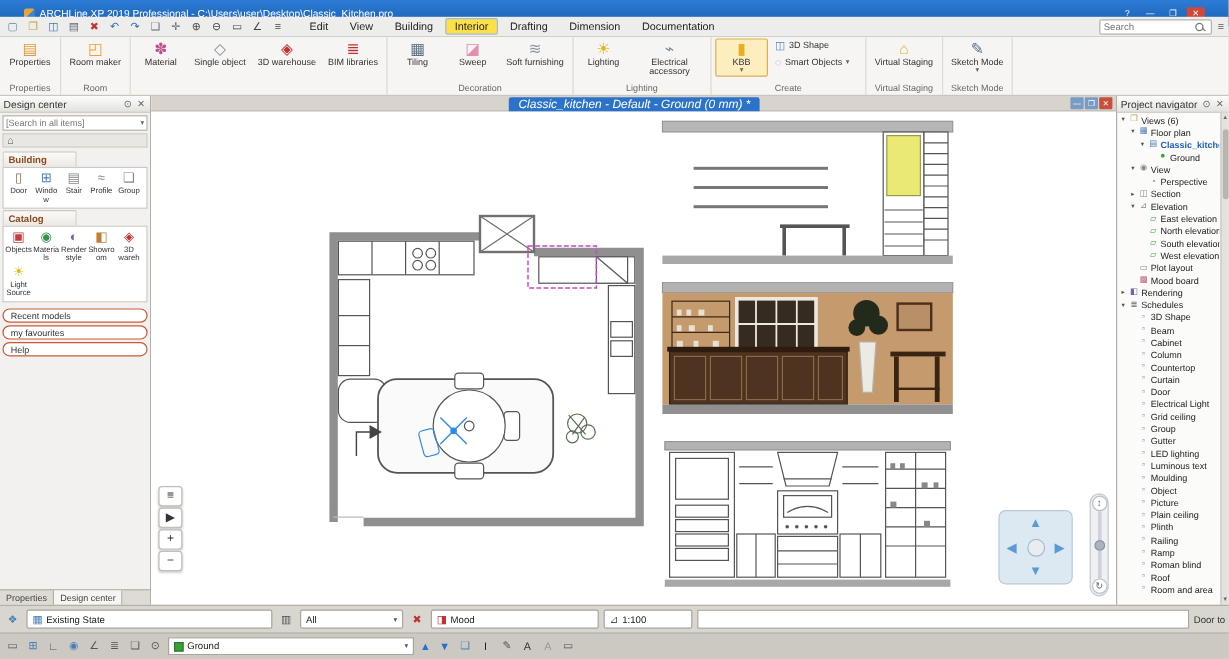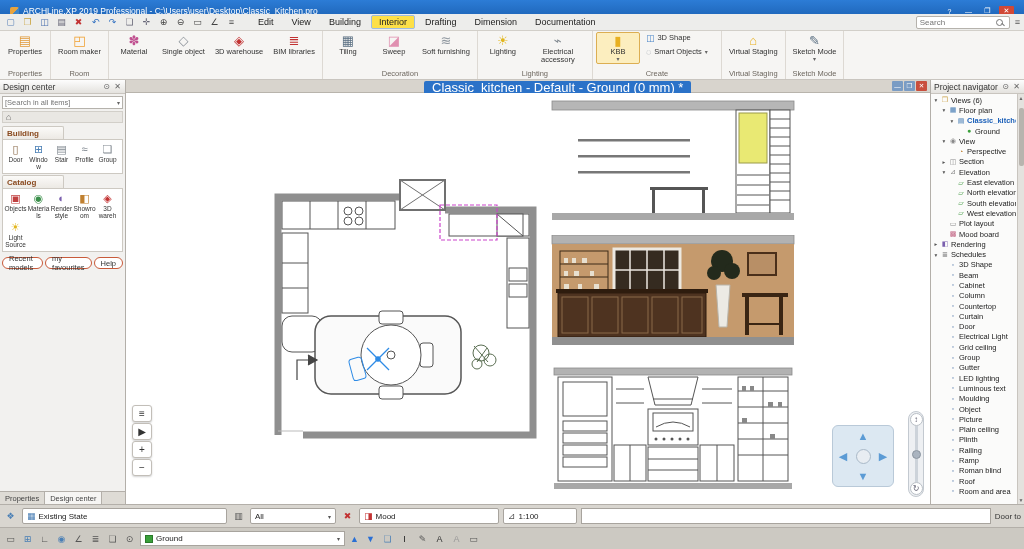--- a/index.html
+++ b/index.html
@@ -1,20 +1,20 @@
 <!DOCTYPE html>
 <html><head>
 <meta charset="utf-8">
 <style>
   *{margin:0;padding:0;box-sizing:border-box;}
   body{font-family:"Liberation Sans","DejaVu Sans",sans-serif;background:#6b6b6b;}
   .app{position:relative;width:1024px;height:549px;background:#fff;overflow:hidden;font-family:"Liberation Sans","DejaVu Sans",sans-serif;}
 
   
-  .titlebar{position:absolute;left:0;top:0;width:100%;height:22px;background:linear-gradient(#2c7cd6,#1a5fb0);color:#fff;display:flex;align-items:center;padding:0 10px;gap:4px;font-size:8.5px;}
+  .titlebar{position:absolute;left:0;top:0;width:100%;height:22px;background:linear-gradient(#2c7cd6,#1a5fb0);color:#fff;display:flex;align-items:center;padding:0 20px;gap:4px;font-size:8.5px;}
   .app-logo{width:9px;height:9px;border-radius:2px;background:linear-gradient(135deg,#e8a33d 50%,#3f86c8 50%);flex:none;}
   .tb-title{white-space:nowrap;overflow:hidden;}
   .tb-spacer{flex:1;}
   .tb-btn{width:15px;height:11px;display:flex;align-items:center;justify-content:center;font-size:7px;color:#fff;border-radius:1px;}
   .tb-close{background:#d14836;}
 
   
   .menurow{position:absolute;left:0;top:14px;width:100%;height:17px;background:#ededeb;border-bottom:1px solid #d2cfc9;display:flex;align-items:center;padding:0 4px;}
   .qat{display:flex;gap:4px;align-items:center;margin-right:12px;}
   .qicon{font-size:9px;width:13px;text-align:center;color:var(--icon-color,#555);}
@@ -51,40 +51,40 @@
 
   .dc-search{margin:2px;height:13px;background:#fff;border:1px solid #b5b2ac;display:flex;align-items:center;padding:0 2px;flex:none;}
   .dc-search input{flex:1;border:0;outline:0;font-size:7.5px;min-width:0;color:#444;}
   .dd{font-size:6px;color:#666;}
   .dc-homebar{height:12px;background:#e9e7e3;border:1px solid #d2cfc9;margin:0 2px 2px;display:flex;align-items:center;padding:0 3px;font-size:9px;color:#555;flex:none;}
   .dc-tab{margin:1px 2px 0;height:13px;width:62px;font-size:8px;font-weight:bold;color:#8a4a1f;background:linear-gradient(#fbfaf8,#ece9e4);border:1px solid #cdc9c2;border-bottom:0;display:flex;align-items:center;padding:0 4px;border-radius:2px 2px 0 0;flex:none;}
   .dc-items{background:#fff;border:1px solid #cdc9c2;margin:0 2px;display:flex;flex-wrap:wrap;padding:2px 1px;flex:none;}
   .dc-item{width:23px;display:flex;flex-direction:column;align-items:center;gap:1px;padding:1px 0;}
   .dc-item .dicon{font-size:11px;line-height:12px;color:var(--icon-color,#666);}
   .dc-item .dlabel{font-size:6.5px;line-height:7px;text-align:center;color:#333;word-break:break-word;}
-  .dc-links{display:flex;flex-direction:row;gap:2px;margin:5px 2px;flex:none;}
+  .dc-links{display:flex;flex-direction:column;gap:2px;margin:5px 2px;flex:none;}
   .dc-link{height:12px;border:1px solid #c85a3a;border-radius:6px;background:#fff;font-size:7.5px;display:flex;align-items:center;padding:0 6px;color:#333;}
   .lp-fill{flex:1;}
   .lp-tabs{height:13px;flex:none;display:flex;border-top:1px solid #b3afa9;background:#dedbd5;}
   .lp-tab{font-size:7.5px;padding:0 5px;display:flex;align-items:center;border-right:1px solid #b3afa9;color:#444;}
   .lp-tab.active{background:#f6f5f3;}
 
   .tree{flex:1;overflow:hidden;position:relative;padding:1px 8px 0 0;}
   .trow{display:flex;align-items:center;height:10.3px;padding-left:calc(2px + var(--indent,0)*8px);gap:2px;white-space:nowrap;overflow:hidden;}
   .trow .arrow{width:6px;font-size:5.5px;color:#555;text-align:center;flex:none;}
   .trow .ticon{font-size:7px;line-height:8px;color:var(--icon-color,#888);width:8px;text-align:center;flex:none;}
   .trow .tlabel{font-size:7.5px;color:#222;}
   .trow.active .tlabel{color:#1a5fb8;font-weight:bold;}
   .vscroll{position:absolute;right:0;top:14px;width:7px;bottom:0;background:#e4e2de;border-left:1px solid #c9c5bf;font-size:5px;color:#666;display:flex;flex-direction:column;align-items:center;justify-content:space-between;padding:1px 0;}
   .vthumb{position:absolute;top:14px;left:1px;width:5px;height:58px;background:#b8b4ae;border-radius:2px;}
 
   
   .canvas{position:absolute;left:126px;top:80px;width:804px;height:424px;background:#fff;}
   .doc-tabbar{position:absolute;left:0;top:0;width:100%;height:13px;background:#d8d4cd;border-bottom:1px solid #b8b4ac;}
-  .doc-tab{position:absolute;left:298px;top:1px;height:12px;background:#2b72c8;color:#fff;font-size:13px;display:flex;align-items:center;padding:0 8px;border-radius:2px 2px 0 0;white-space:nowrap;}
+  .doc-tab{position:absolute;left:298px;top:1px;height:12px;background:#2b72c8;color:#fff;font-size:10px;display:flex;align-items:center;padding:0 8px;border-radius:2px 2px 0 0;white-space:nowrap;font-style:italic;}
   .doc-controls{position:absolute;right:3px;top:1px;display:flex;gap:1px;}
   .doc-cbtn{width:11px;height:10px;font-size:6.5px;display:flex;align-items:center;justify-content:center;color:#fff;background:#7a9cc4;border-radius:1px;}
   .doc-cbtn.close{background:#c94f3d;}
   .drawing{position:absolute;left:0;top:13px;width:804px;height:411px;background:#fff;overflow:hidden;}
   .dsvg{position:absolute;}
 
   .mini-toolbar{position:absolute;left:6px;top:312px;display:flex;flex-direction:column;gap:1px;}
   .mini-btn{width:20px;height:17px;background:#fff;border:1px solid #c2beb8;border-radius:3px;display:flex;align-items:center;justify-content:center;font-size:10px;color:#333;box-shadow:0 1px 2px rgba(0,0,0,.18);}
 
   .nav-pad{position:absolute;left:706px;top:332px;width:62px;height:62px;background:rgba(214,228,240,.85);border:1px solid #b9c9d8;border-radius:6px;display:grid;grid-template-rows:repeat(3,1fr);grid-template-columns:repeat(3,1fr);}

